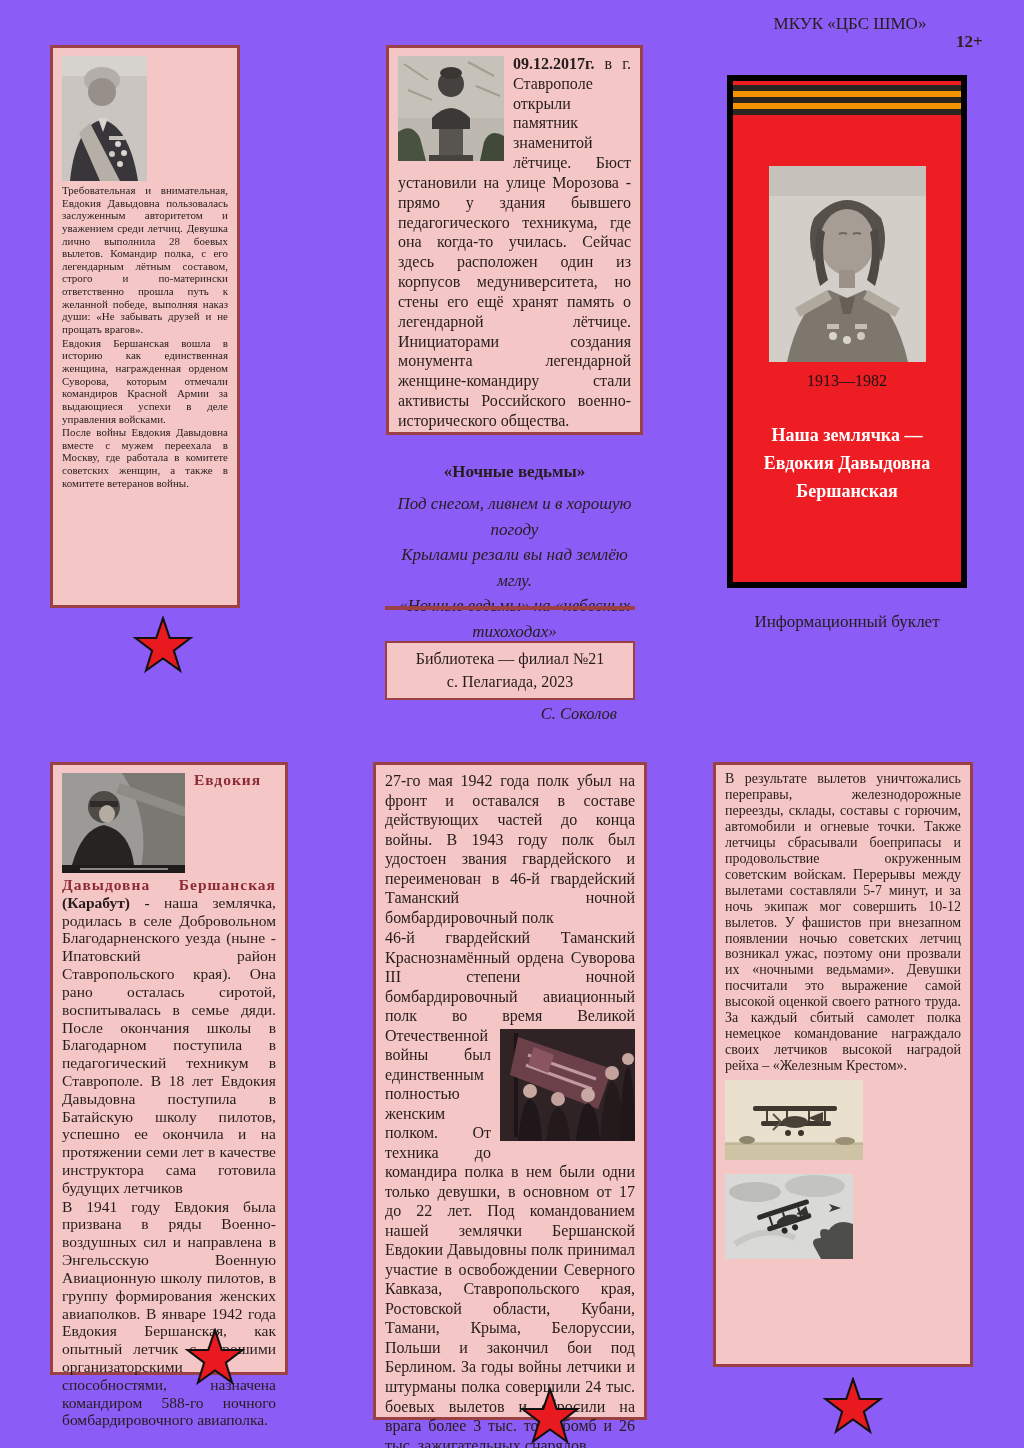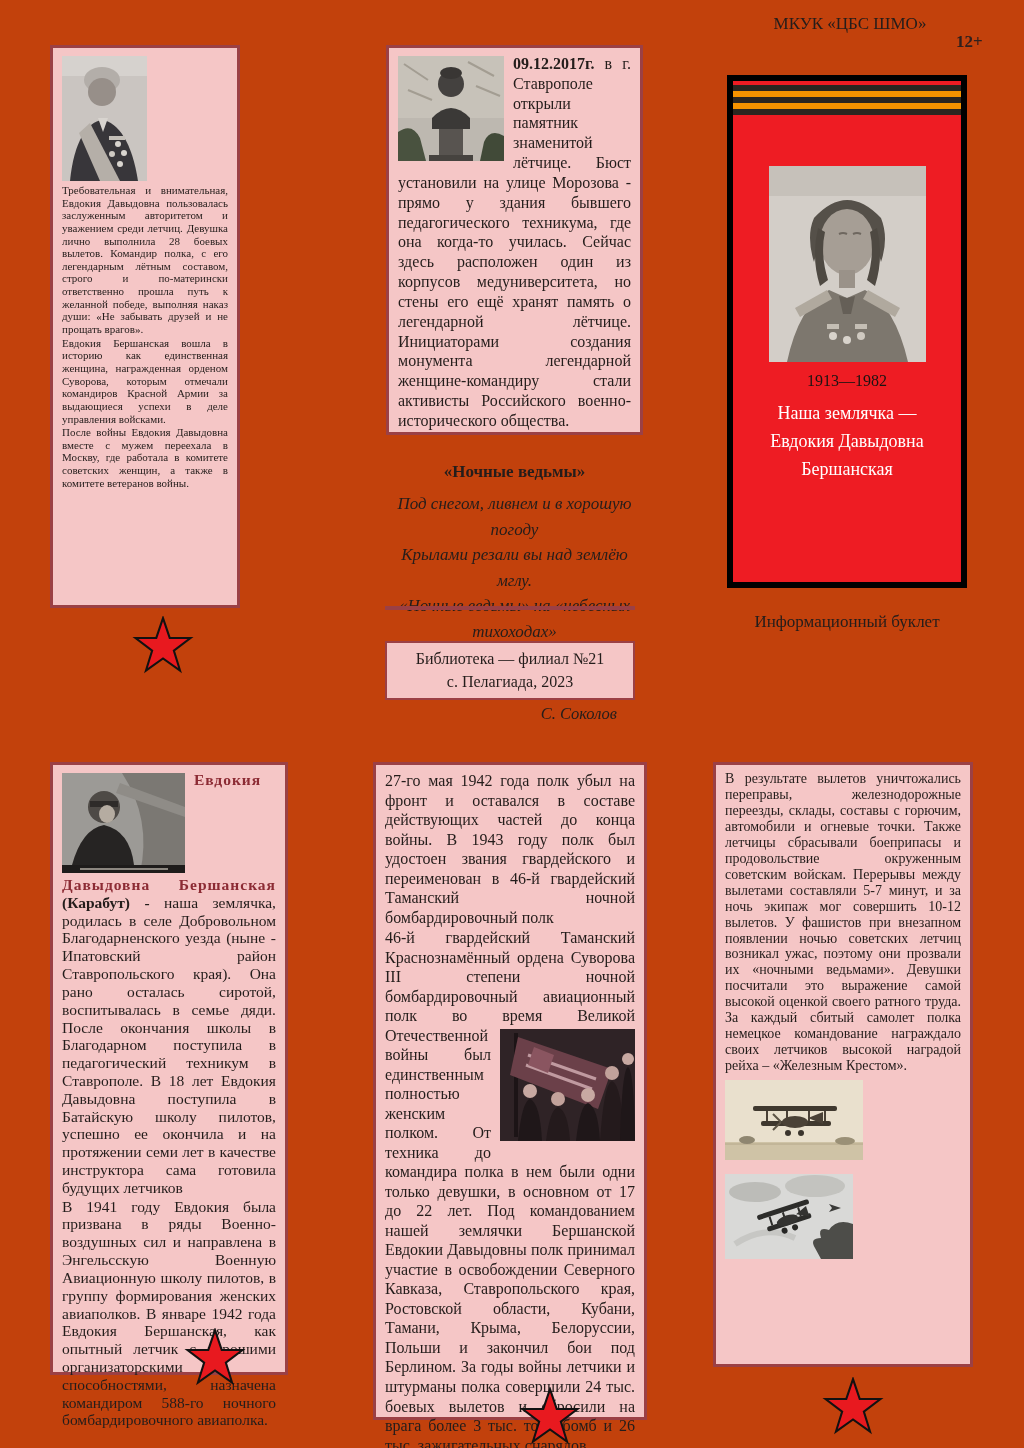--- a/index.html
+++ b/index.html
@@ -1,17 +1,17 @@
 <!DOCTYPE html>
 <html lang="ru"><head>
 <meta charset="utf-8">
 <style>
   html,body{margin:0;padding:0;}
   body{font-family:"Liberation Serif","DejaVu Serif",serif;}
-  .page{position:relative;width:1024px;height:1448px;background:#c2410c;overflow:hidden;color:#241d1b;}
+  .page{position:relative;width:1024px;height:1448px;background:#8b5cf6;overflow:hidden;color:#241d1b;}
 
   .org-header{position:absolute;left:713px;top:14px;width:274px;text-align:center;font-size:17px;color:#241d1b;}
   .age-badge{position:absolute;left:956px;top:32px;width:50px;font-weight:bold;font-size:17px;color:#30201e;}
 
   .panel{position:absolute;box-sizing:border-box;background:#f5c6c6;border:3px solid #9b4045;
          padding:6px 9px;text-align:justify;color:#241d1b;}
   .panel p{margin:0;}
   .panel p + p{margin-top:1px;}
   .tl{left:50px;top:45px;width:190px;height:563px;font-size:11px;line-height:1.15;}
   .tm{left:386px;top:45px;width:257px;height:390px;font-size:16px;line-height:1.24;}
@@ -40,21 +40,21 @@
   .cover{position:absolute;left:727px;top:75px;width:240px;height:513px;box-sizing:border-box;
          background:#ee1c23;border:6px solid #000000;text-align:center;}
   .ribbon{margin-top:4px;height:30px;
           background:linear-gradient(to bottom,
             #2b2620 0,#2b2620 6px,#f59300 6px,#f59300 12px,
             #2b2620 12px,#2b2620 18px,#f59300 18px,#f59300 24px,
             #2b2620 24px,#2b2620 30px);}
   .cover-photo{width:157px;height:196px;margin:51px auto 0;}
   .cover-photo svg{display:block;}
   .years{margin-top:10px;color:#1b1412;font-size:16px;}
-  .cover-title{margin-top:10px;color:#ffffff;font-weight:normal;font-size:18px;line-height:1.55;}
+  .cover-title{margin-top:32px;color:#ffffff;font-weight:bold;font-size:18px;line-height:1.55;}
   .cover-caption{position:absolute;left:727px;top:612px;width:240px;text-align:center;font-size:17px;}
 
   .star{position:absolute;width:62px;height:58px;}
   .star-tl{left:132px;top:616px;}
   .star-br{left:822px;top:1377px;}
 
   .images-col{margin-top:6px;}
   .img-block{display:block;}
   .img-right{margin-left:auto;margin-right:4px;margin-top:10px;}
 </style>

